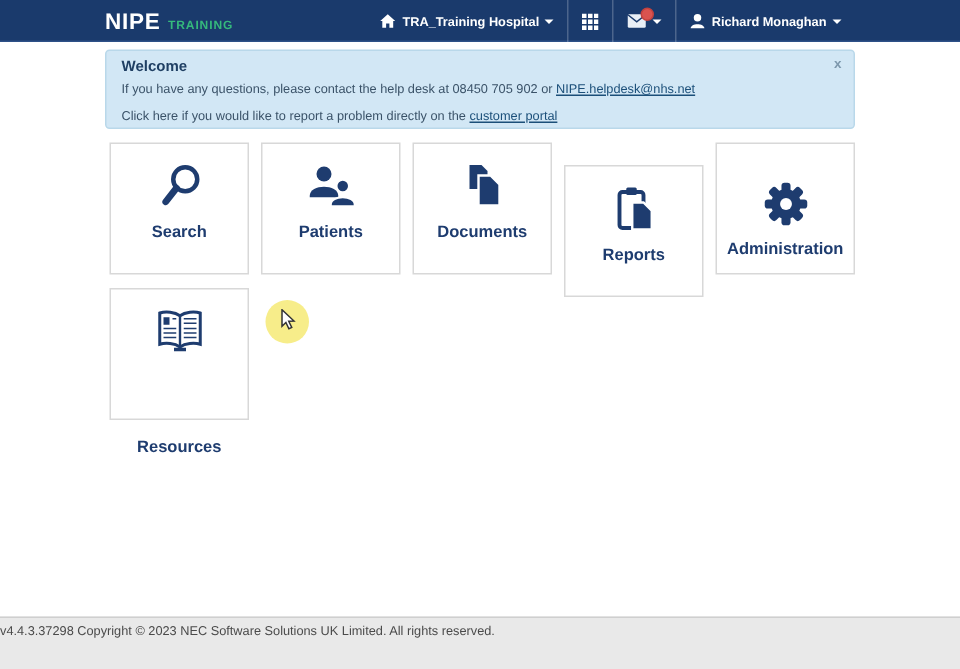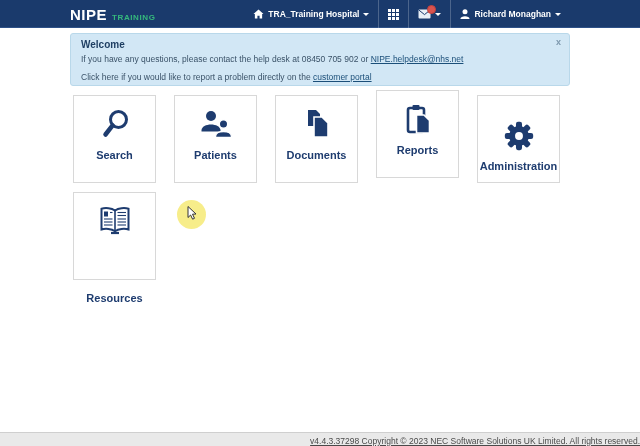--- a/index.html
+++ b/index.html
@@ -42,37 +42,37 @@
   }
   .alert-title{font-size:10px;font-weight:bold;color:#1f3f63;margin-bottom:4px;}
   .alert-line{margin-bottom:8px;}
   .alert a,.alert .link{color:#1b4f79;text-decoration:underline;cursor:pointer;}
   .alert-close{
     position:absolute;top:4px;right:8px;font-size:9px;font-weight:bold;
     color:#7d98ad;cursor:pointer;line-height:9px;
   }
   
   .tile{
-    position:absolute;width:83px;height:88px;box-sizing:border-box;
+    position:absolute;width:93px;height:88px;box-sizing:border-box;
     background:#ffffff;border:1px solid #d8d8d8;cursor:pointer;
     display:flex;flex-direction:column;align-items:center;
   }
   .tile-icon{height:46px;display:flex;align-items:flex-end;justify-content:center;padding-top:10px;box-sizing:border-box;}
   .tile-label{margin-top:7px;font-size:11px;font-weight:bold;color:#1e3c6f;text-align:center;}
   
   .cursor-glow{
     position:absolute;left:177px;top:200px;width:29px;height:29px;border-radius:50%;
     background:#f6ea75;opacity:.85;
   }
   .cursor-arrow{position:absolute;left:187px;top:206px;}
   
   .footer{
-    position:absolute;left:0;bottom:0;width:640px;height:14px;box-sizing:border-box;
+    position:absolute;left:0;bottom:0;width:640px;height:35px;box-sizing:border-box;
     background:#e9e9e9;border-top:1px solid #cfcfcf;
-    font-size:8.5px;color:#4a4a4a;text-align:right;line-height:17px;text-decoration:underline;
+    font-size:8.5px;color:#4a4a4a;text-align:left;line-height:17px;
   }
 </style>
 </head>
 <body>
 
 <div class="navbar">
   <div class="nav-inner">
     <div class="brand">
       <span class="brand-main">NIPE</span>
       <span class="brand-suffix">TRAINING</span>
@@ -173,21 +173,21 @@
 <div class="tile" style="left:275px;top:95px;">
   <div class="tile-icon">
     <svg width="36" height="34" viewBox="0 0 36 34">
       <path d="M9 2 H17 L21 6 V18 H9 Z" fill="#1e3c6f"></path>
       <path d="M15 9 H23 L29 15 V29 H15 Z" fill="#1e3c6f" stroke="#ffffff" stroke-width="1.6"></path>
     </svg>
   </div>
   <div class="tile-label">Documents</div>
 </div>
 
-<div class="tile" style="left:376px;top:90px;">
+<div class="tile" style="left:376px;top:110px;">
   <div class="tile-icon">
     <svg width="36" height="34" viewBox="0 0 36 34">
       <rect x="8" y="5" width="16" height="24" rx="2" fill="none" stroke="#1e3c6f" stroke-width="2.6"></rect>
       <rect x="12.5" y="2" width="7" height="5" rx="1" fill="#1e3c6f"></rect>
       <path d="M16.5 12 H24 L29.5 17.5 V30 H16.5 Z" fill="#1e3c6f" stroke="#ffffff" stroke-width="1.6"></path>
     </svg>
   </div>
   <div class="tile-label">Reports</div>
 </div>
 

